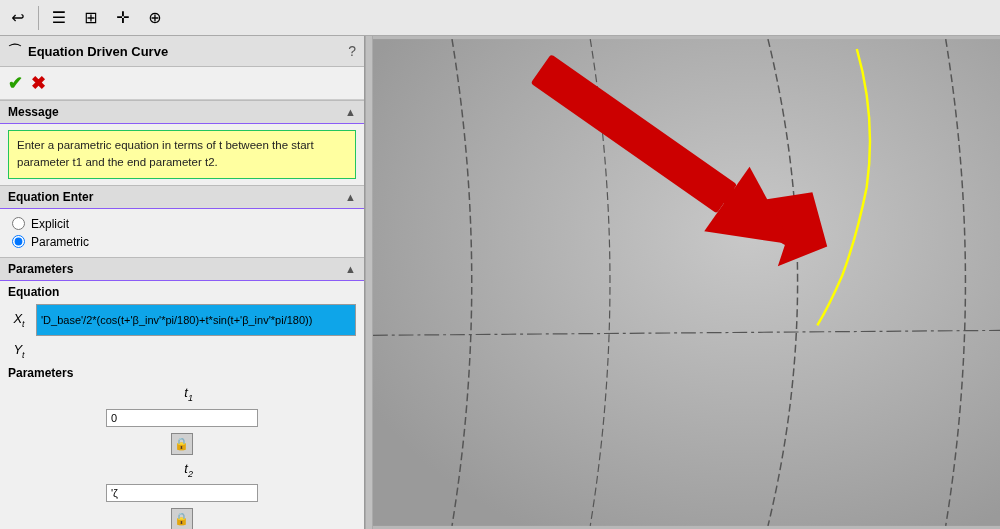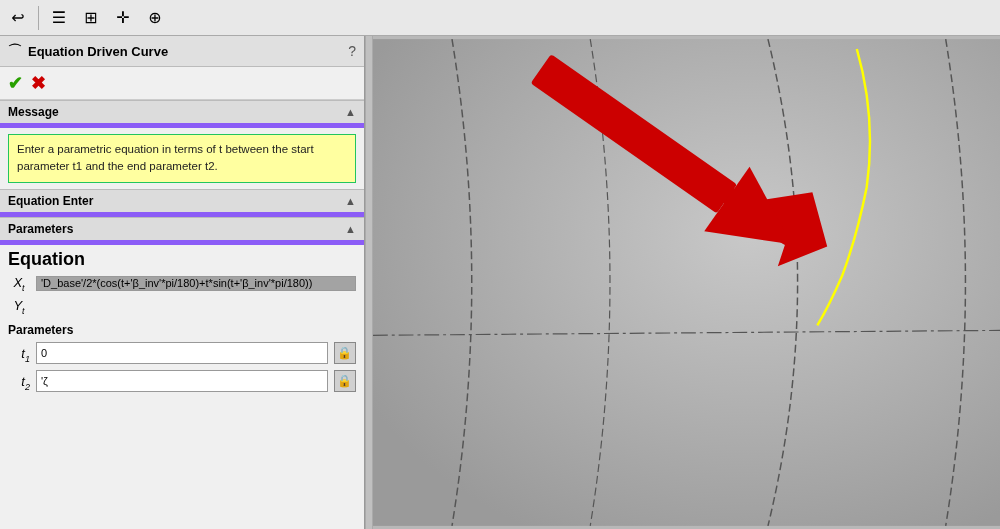--- a/index.html
+++ b/index.html
@@ -91,21 +91,21 @@
     }
 
     
     .section-header {
       display: flex;
       align-items: center;
       justify-content: space-between;
       padding: 4px 8px;
       background: #dcdcdc;
       border-top: 1px solid #bbb;
-      border-bottom: 5px solid #8b5cf6;
+      border-bottom: 1px solid #8b5cf6;
       cursor: pointer;
     }
     .section-header-label {
       font-weight: bold;
       font-size: 12px;
     }
     .section-chevron {
       font-size: 11px;
       color: #555;
     }
@@ -132,59 +132,60 @@
       padding: 2px 0;
       font-size: 12px;
     }
     .radio-row input[type="radio"] {
       cursor: pointer;
     }
 
     
     .equation-label {
       font-weight: bold;
-      font-size: 18px;
+      font-size: 12px;
       padding: 4px 8px 2px 8px;
     }
     .eq-row {
       display: flex;
       align-items: center;
       gap: 6px;
       padding: 3px 8px;
     }
     .eq-var {
       font-style: italic;
       font-size: 13px;
       min-width: 22px;
       text-align: center;
     }
     .eq-subscript {
       font-size: 9px;
       vertical-align: sub;
     }
     .eq-input {
       flex: 1;
-      height: 15px;
+      height: 32px;
       padding: 2px 4px;
       font-size: 11px;
       border: 1px solid #999;
-      background: #a3a3a3;
+      background: #0ea5e9;
     }
 
     
     .params-label {
       font-weight: bold;
       font-size: 12px;
       padding: 4px 8px 2px 8px;
     }
     .param-row {
       display: flex;
-      align-items: flex-end;
+      align-items: center;
       gap: 6px;
       padding: 3px 8px;
+      flex-direction: column;
     }
     .param-var {
       font-style: italic;
       font-size: 13px;
       min-width: 22px;
       text-align: right;
     }
     .param-input {
       flex: 1;
       height: 22px;
@@ -257,20 +258,30 @@
     <div class="section-header">
       <span class="section-header-label">Message</span>
       <span class="section-chevron">▲</span>
     </div>
     <div class="message-box">Enter a parametric equation in terms of t between the start parameter t1 and the end parameter t2.</div>
 
     <div class="section-header">
       <span class="section-header-label">Equation Enter</span>
       <span class="section-chevron">▲</span>
     </div>
+    <div class="section-content">
+      <div class="radio-row">
+        <input type="radio" name="eq-type" id="explicit" style="">
+        <label for="explicit">Explicit</label>
+      </div>
+      <div class="radio-row">
+        <input type="radio" name="eq-type" id="parametric" checked="" style="">
+        <label for="parametric">Parametric</label>
+      </div>
+    </div>
 
     <div class="section-header">
       <span class="section-header-label">Parameters</span>
       <span class="section-chevron">▲</span>
     </div>
 
     <div class="equation-label">Equation</div>
 
     <div class="eq-row">
       <span class="eq-var">

